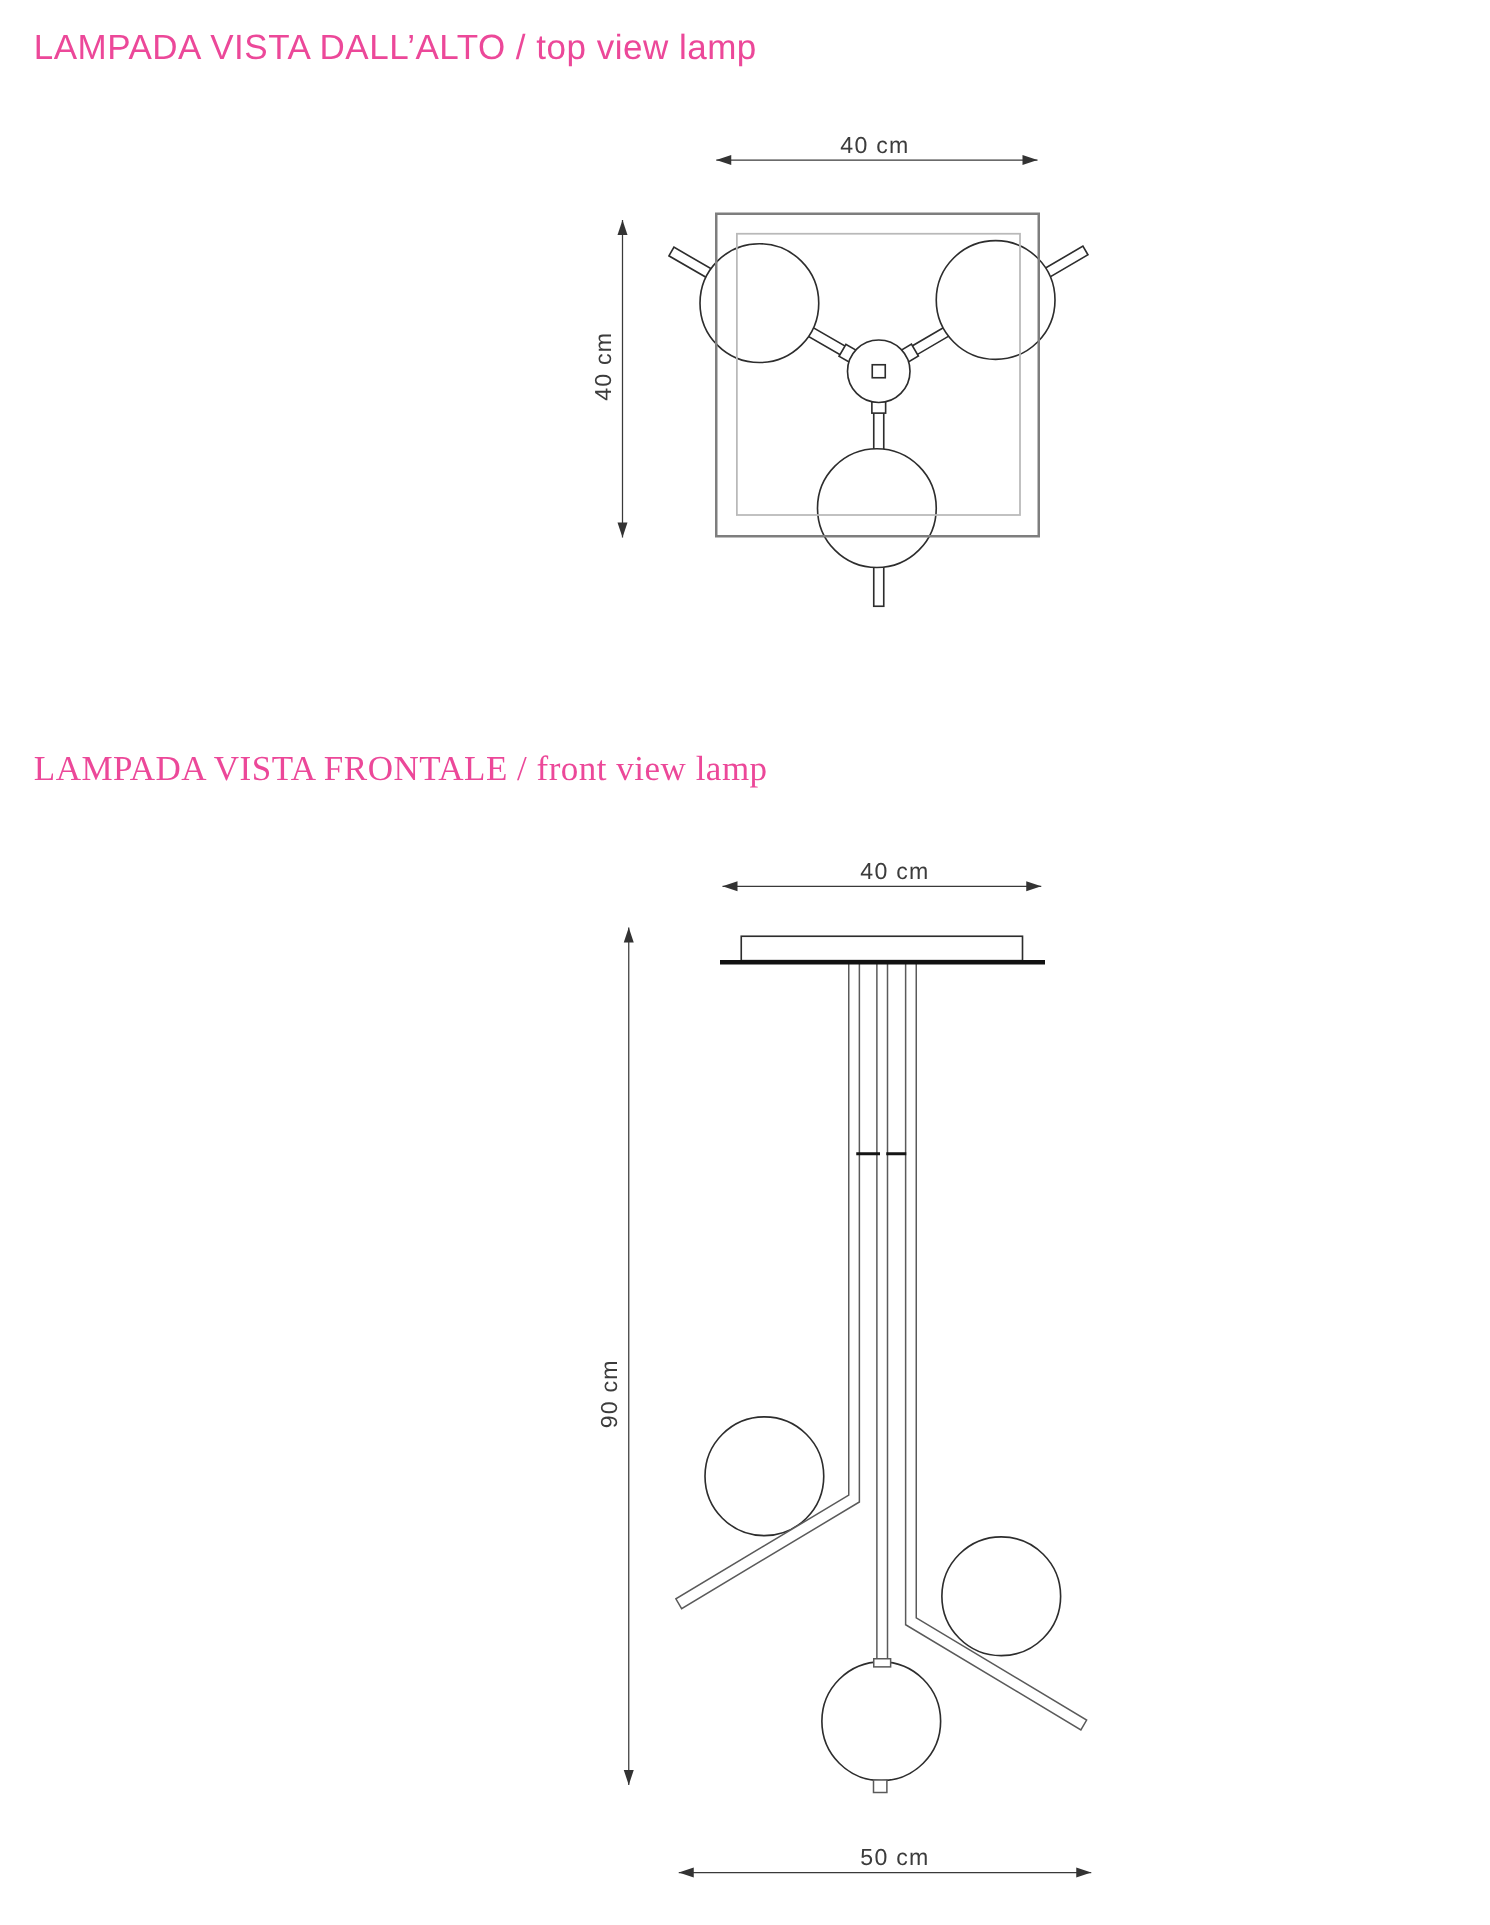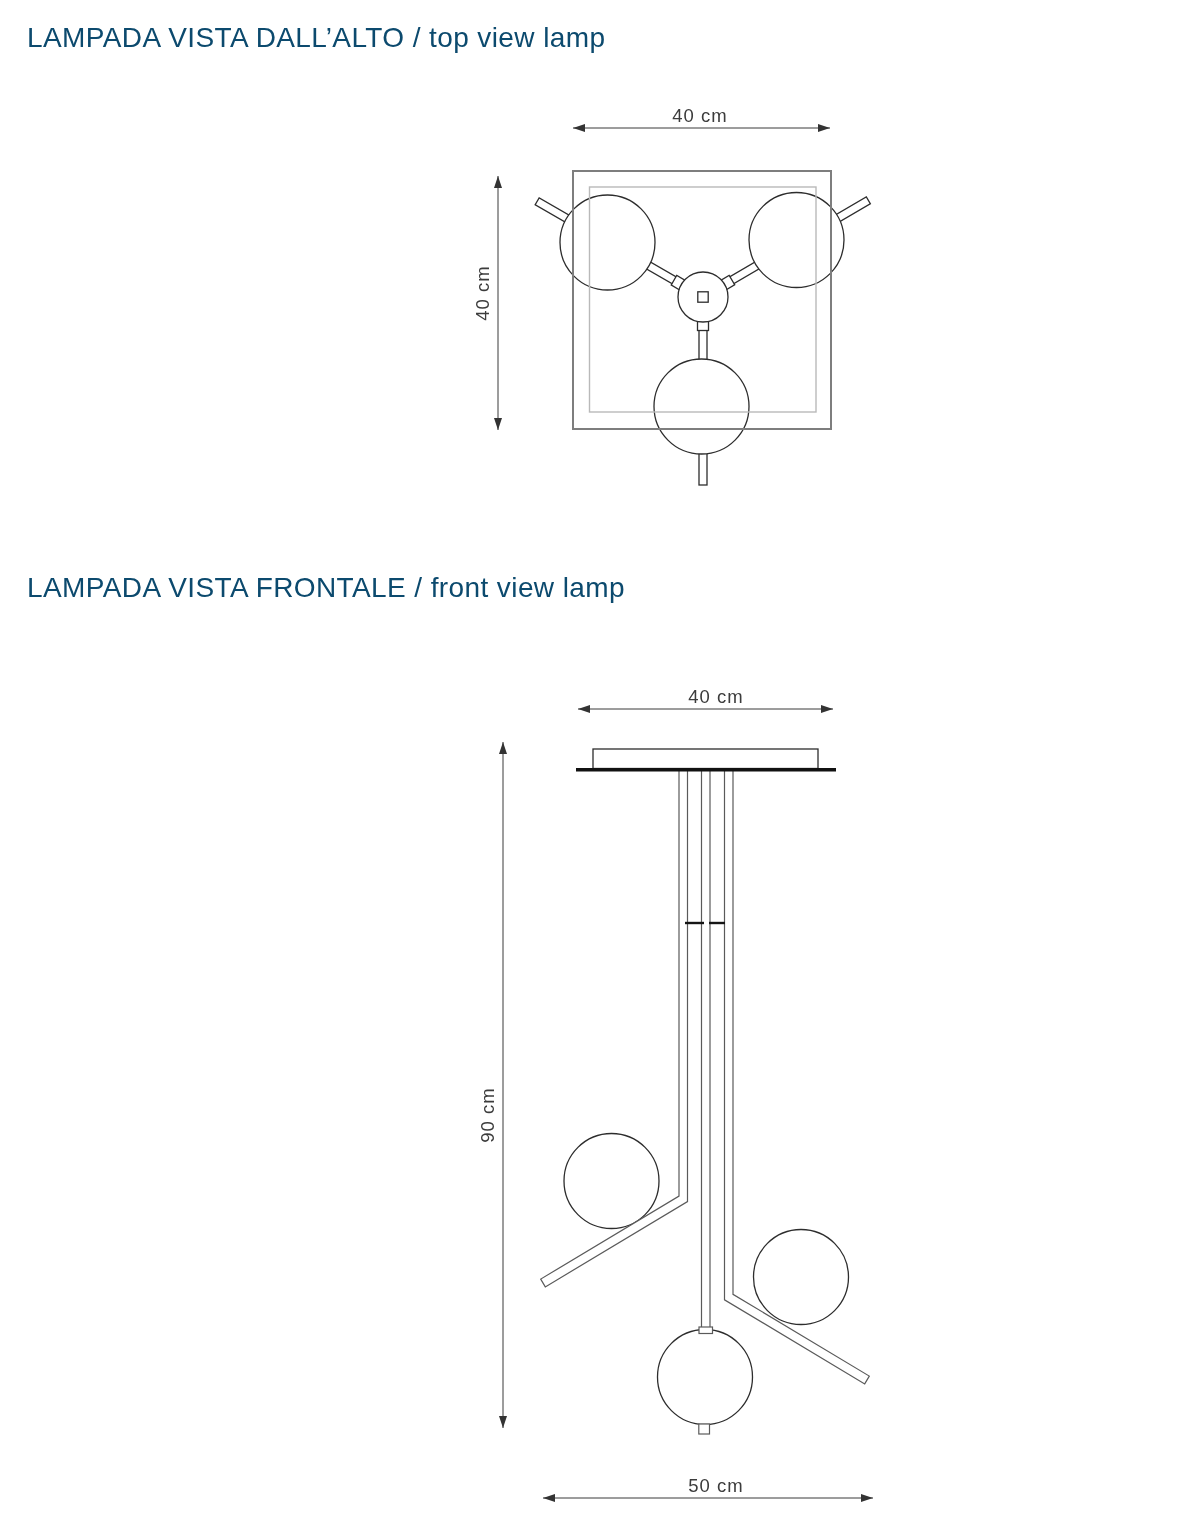--- a/index.html
+++ b/index.html
@@ -11,28 +11,28 @@
     position: relative;
     width: 1192px;
     height: 1540px;
     background: #ffffff;
     overflow: hidden;
     font-family: "Liberation Sans", sans-serif;
   }
   .section-title {
     position: absolute;
     left: 27px;
-    color: #0c4a6e;
+    color: #ec4899;
     font-size: 28px;
     font-weight: 400;
     letter-spacing: 0.4px;
     white-space: nowrap;
   }
   #title-top   { top: 22px; }
-  #title-front { top: 572px; }
+  #title-front { top: 600px; font-family: Liberation Serif, serif; }
   .drawing {
     position: absolute;
     left: 0; top: 0;
   }
   .dim-label {
     font-size: 18.5px;
     fill: #3c3c3c;
     letter-spacing: 1px;
     text-anchor: middle;
   }

